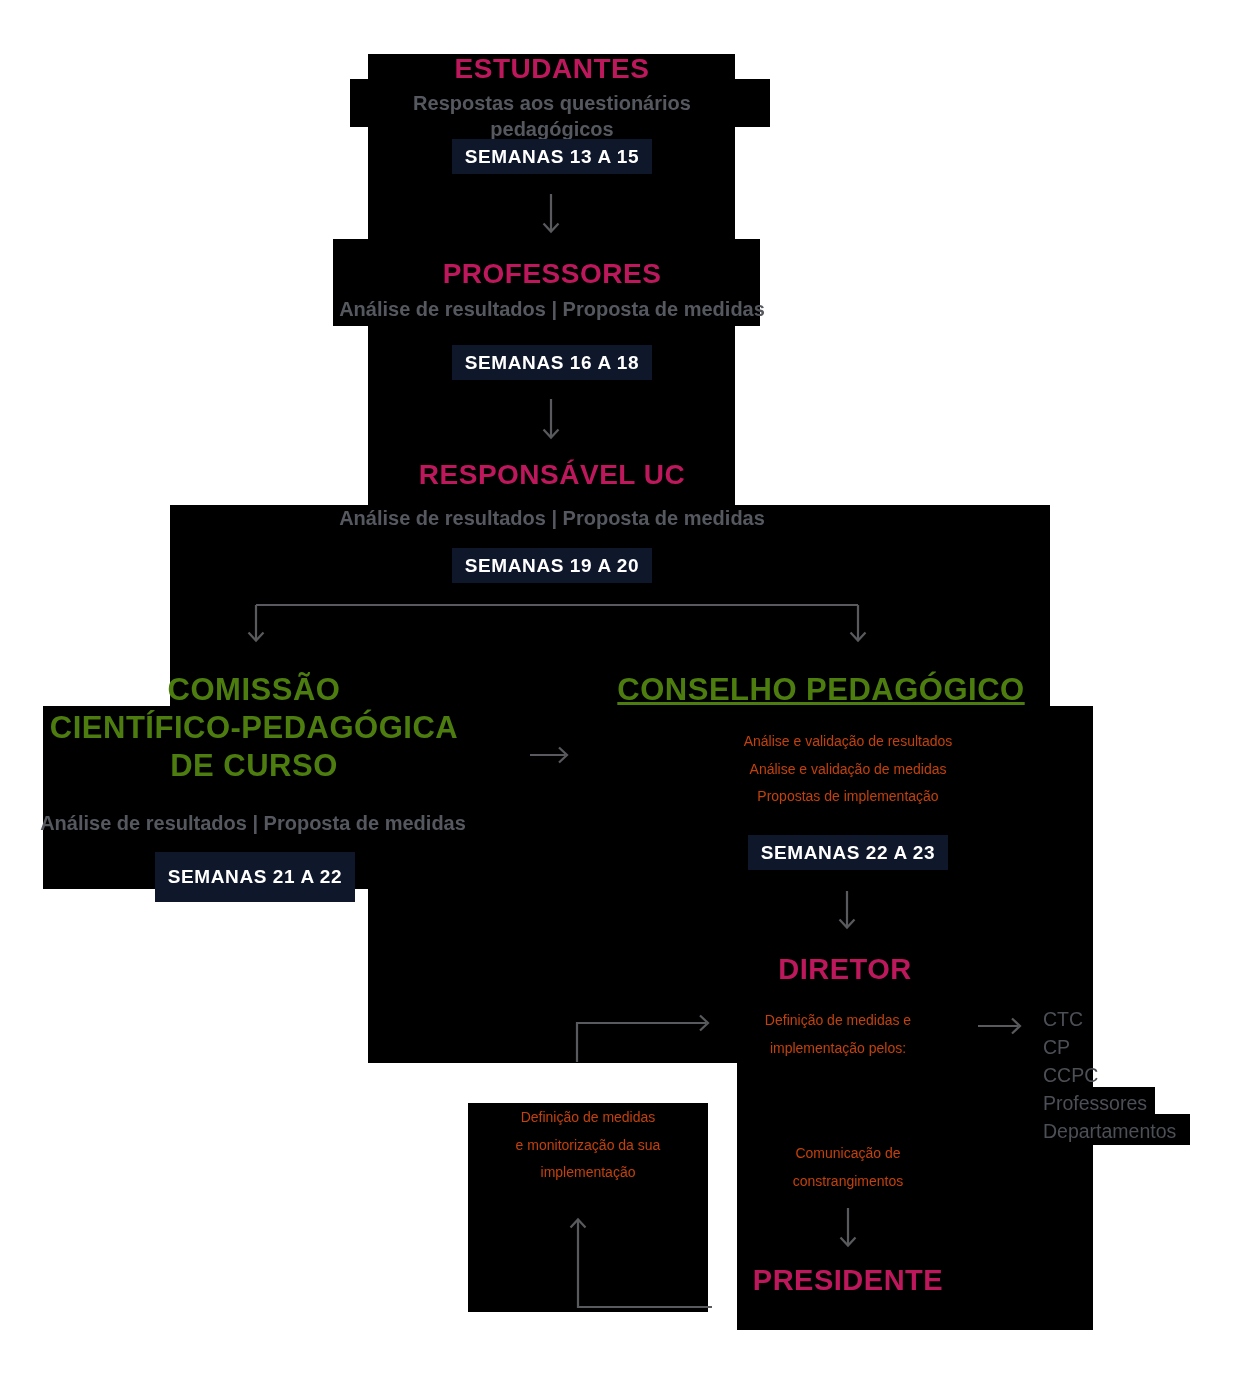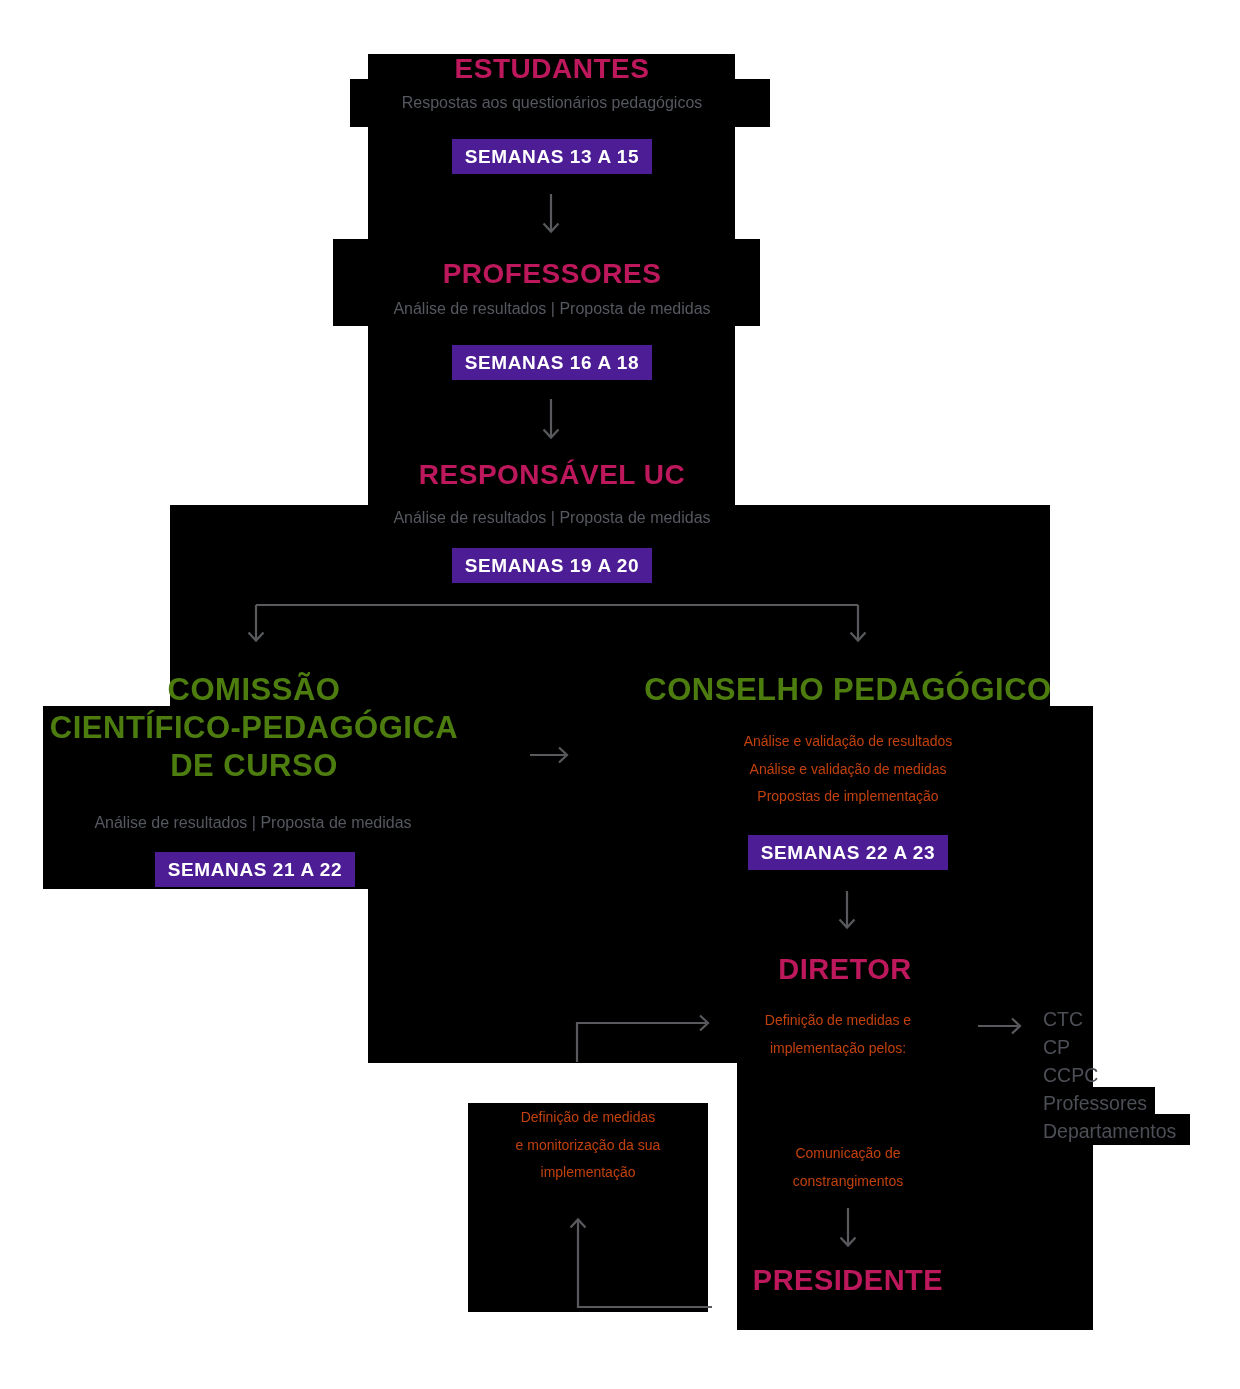--- a/index.html
+++ b/index.html
@@ -5,25 +5,25 @@
   html,body{margin:0;padding:0;background:#ffffff;}
   .canvas{
     position:relative;width:1240px;height:1389px;background:#ffffff;overflow:hidden;
     font-family:"Liberation Sans","DejaVu Sans",sans-serif;
   }
   .panel{position:absolute;background:#000000;z-index:1;}
   .lines-layer{position:absolute;left:0;top:0;z-index:2;}
   .txt{position:absolute;z-index:3;text-align:center;}
   .h1{font-weight:700;color:#be185d;font-size:28px;line-height:32px;letter-spacing:.5px;}
   .h1-big{font-weight:700;color:#4d7c0f;font-size:31px;line-height:38px;letter-spacing:.5px;}
-  .sub{font-size:16px;line-height:26px;color:#55585f;}
+  .sub{font-size:20px;line-height:26px;color:#55585f;font-weight:bold;}
   .body-l{font-size:14px;line-height:27.5px;color:#c2410c;}
   .orgaos{font-size:19.5px;line-height:28px;color:#4c4f56;text-align:left;}
   .badge{
-    position:absolute;z-index:4;background:#4c1d95;color:#ffffff;
+    position:absolute;z-index:4;background:#0f172a;color:#ffffff;
     font-weight:700;font-size:19px;letter-spacing:.6px;
     display:flex;align-items:center;justify-content:center;
   }
 </style>
 </head>
 <body>
 
 <div class="canvas">
 
   <div class="panel" style="left:368px;top:54px;width:367px;height:451px;"></div>
@@ -93,23 +93,23 @@
   <div class="txt h1" style="left:377px;top:459px;width:350px;">RESPONSÁVEL UC</div>
   <div class="txt sub" style="left:332px;top:505px;width:440px;">Análise de resultados | Proposta de medidas</div>
   <div class="badge" style="left:452px;top:548px;width:200px;height:35px;">SEMANAS 19 A 20</div>
 
   <div class="txt h1-big" style="left:29px;top:671px;width:450px;">
     <div>COMISSÃO</div>
     <div>CIENTÍFICO-PEDAGÓGICA</div>
     <div>DE CURSO</div>
   </div>
   <div class="txt sub" style="left:33px;top:810px;width:440px;">Análise de resultados | Proposta de medidas</div>
-  <div class="badge" style="left:155px;top:852px;width:200px;height:35px;">SEMANAS 21 A 22</div>
+  <div class="badge" style="left:155px;top:852px;width:200px;height:50px;">SEMANAS 21 A 22</div>
 
-  <div class="txt h1-big" style="left:623px;top:671px;width:450px;">CONSELHO PEDAGÓGICO</div>
+  <div class="txt h1-big" style="left:596px;top:671px;width:450px;text-decoration:underline;">CONSELHO PEDAGÓGICO</div>
   <div class="txt body-l" style="left:698px;top:728px;width:300px;">
     <div>Análise e validação de resultados</div>
     <div>Análise e validação de medidas</div>
     <div>Propostas de implementação</div>
   </div>
   <div class="badge" style="left:748px;top:835px;width:200px;height:35px;">SEMANAS 22 A 23</div>
 
   <div class="txt h1" style="left:695px;top:953px;width:300px;font-size:29px;">DIRETOR</div>
   <div class="txt body-l" style="left:688px;top:1007px;width:300px;">
     <div>Definição de medidas e</div>

